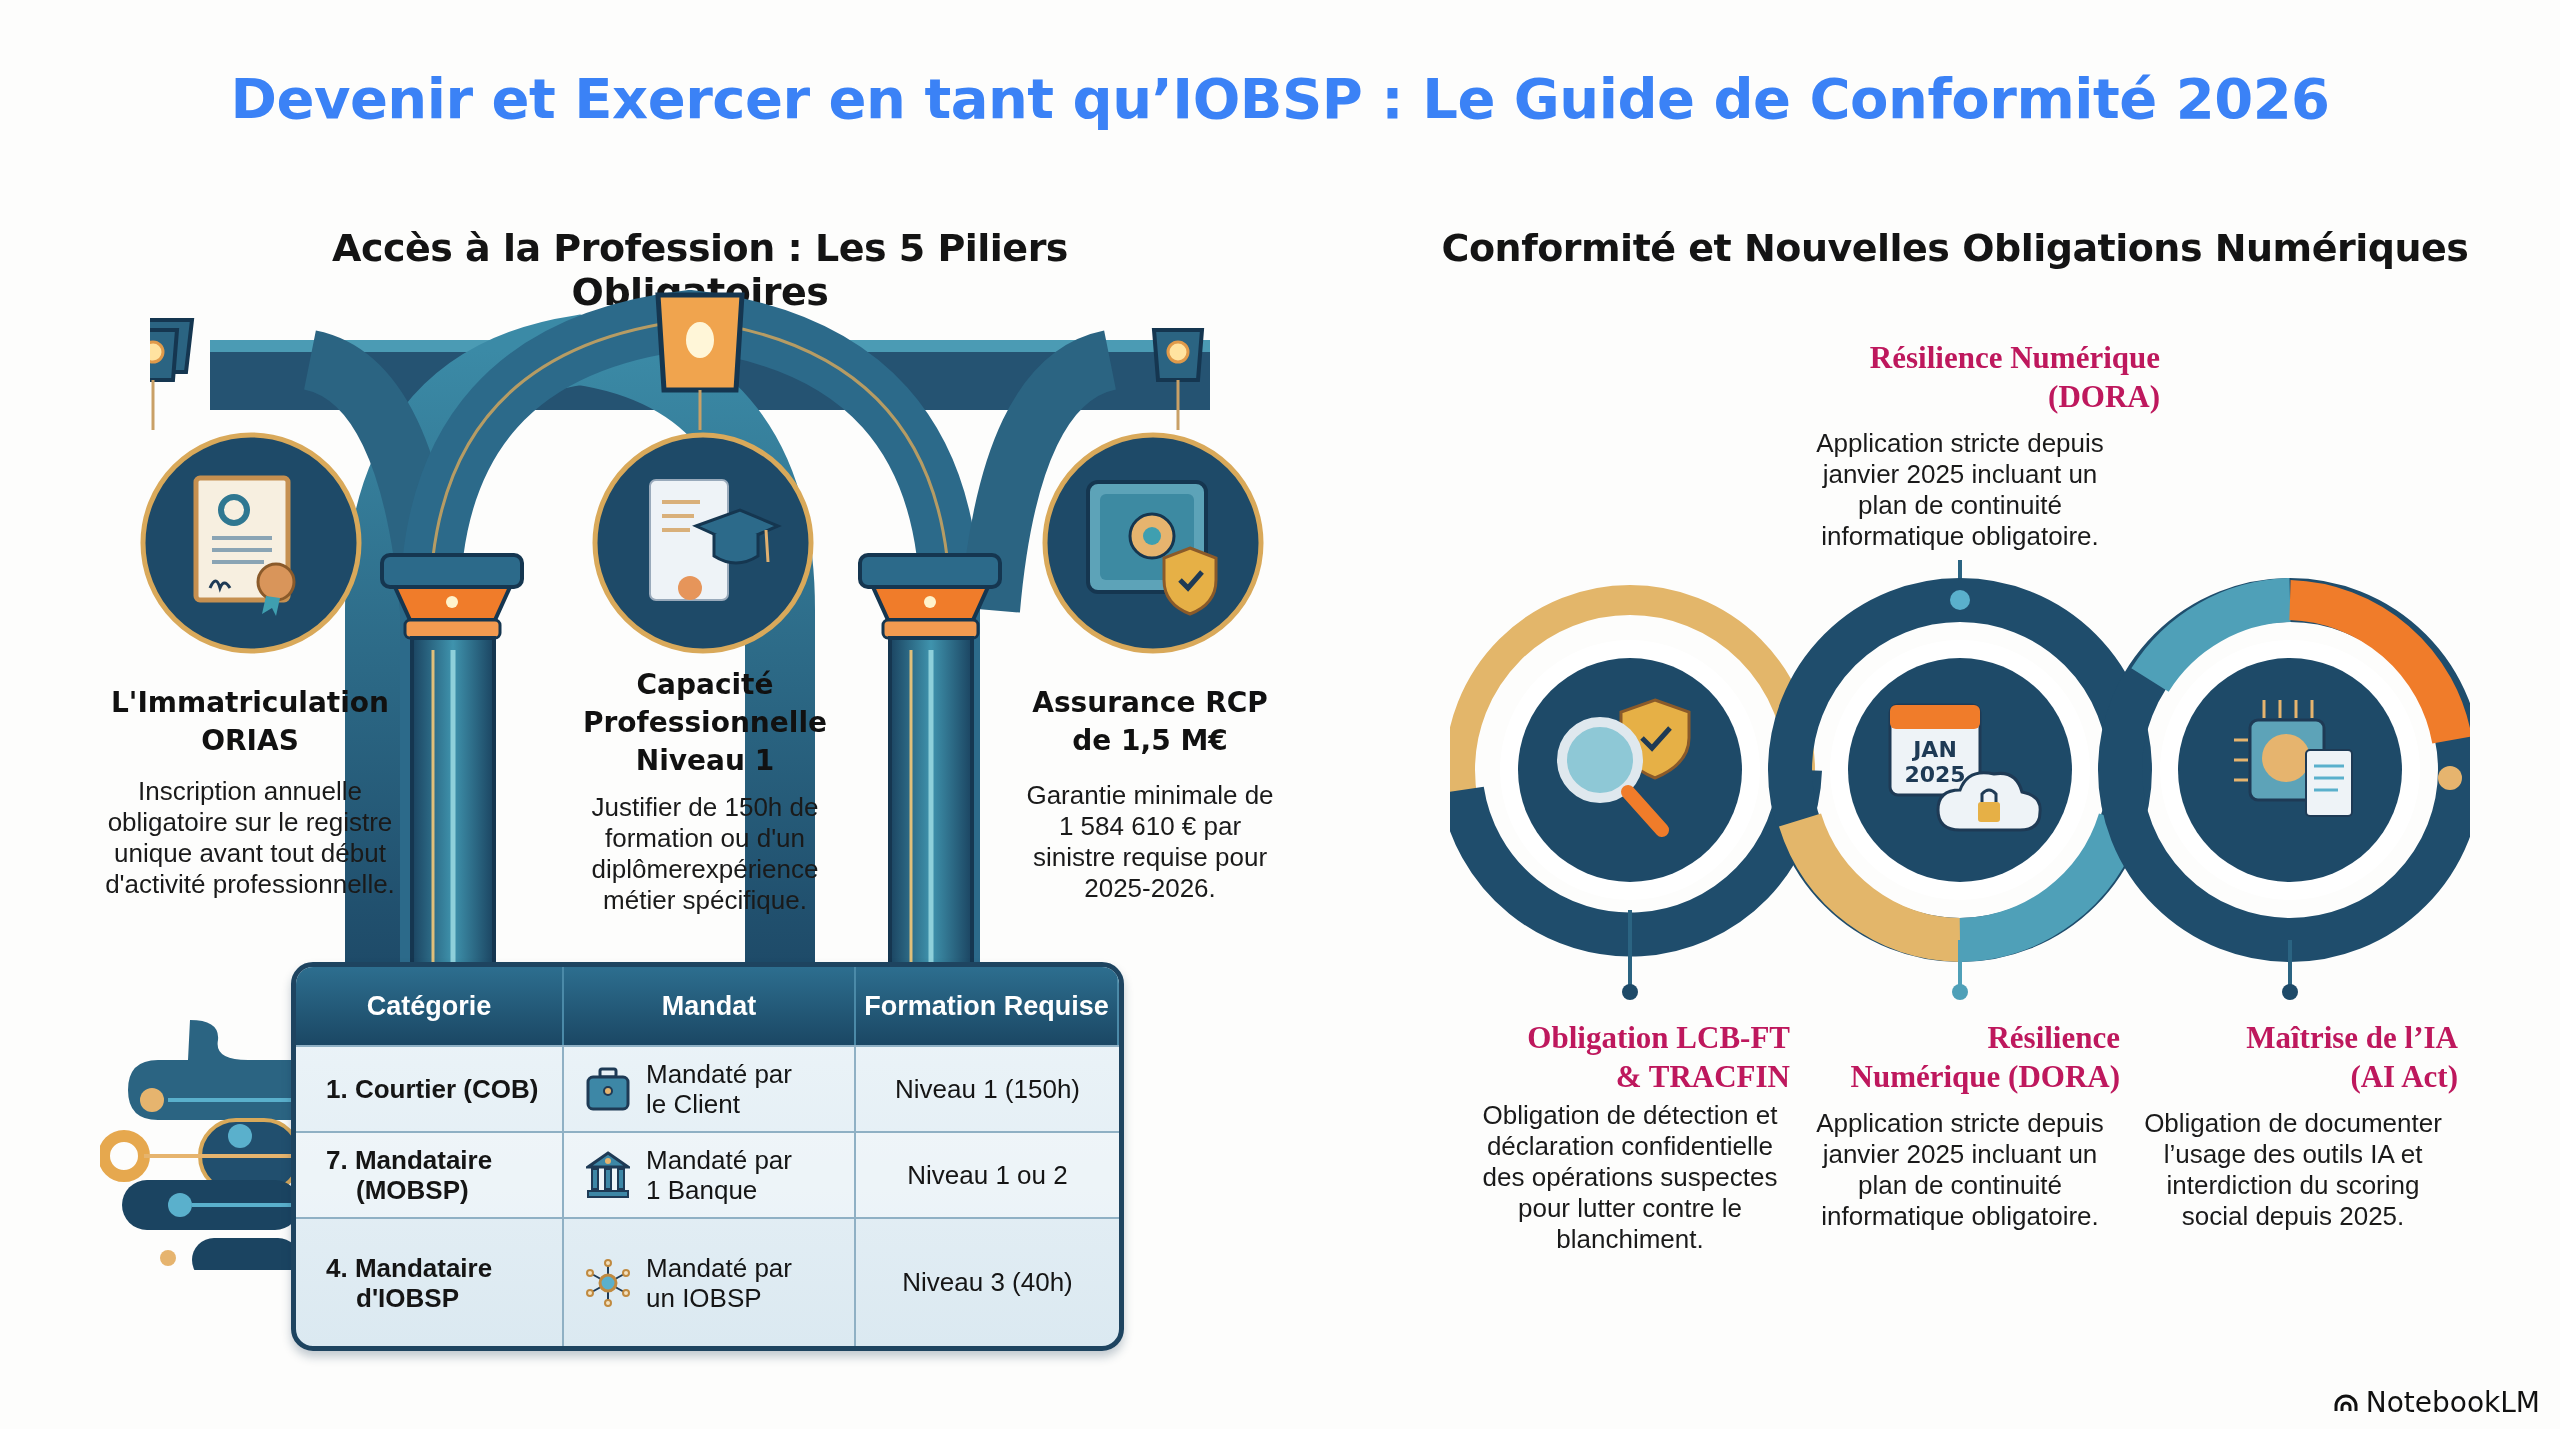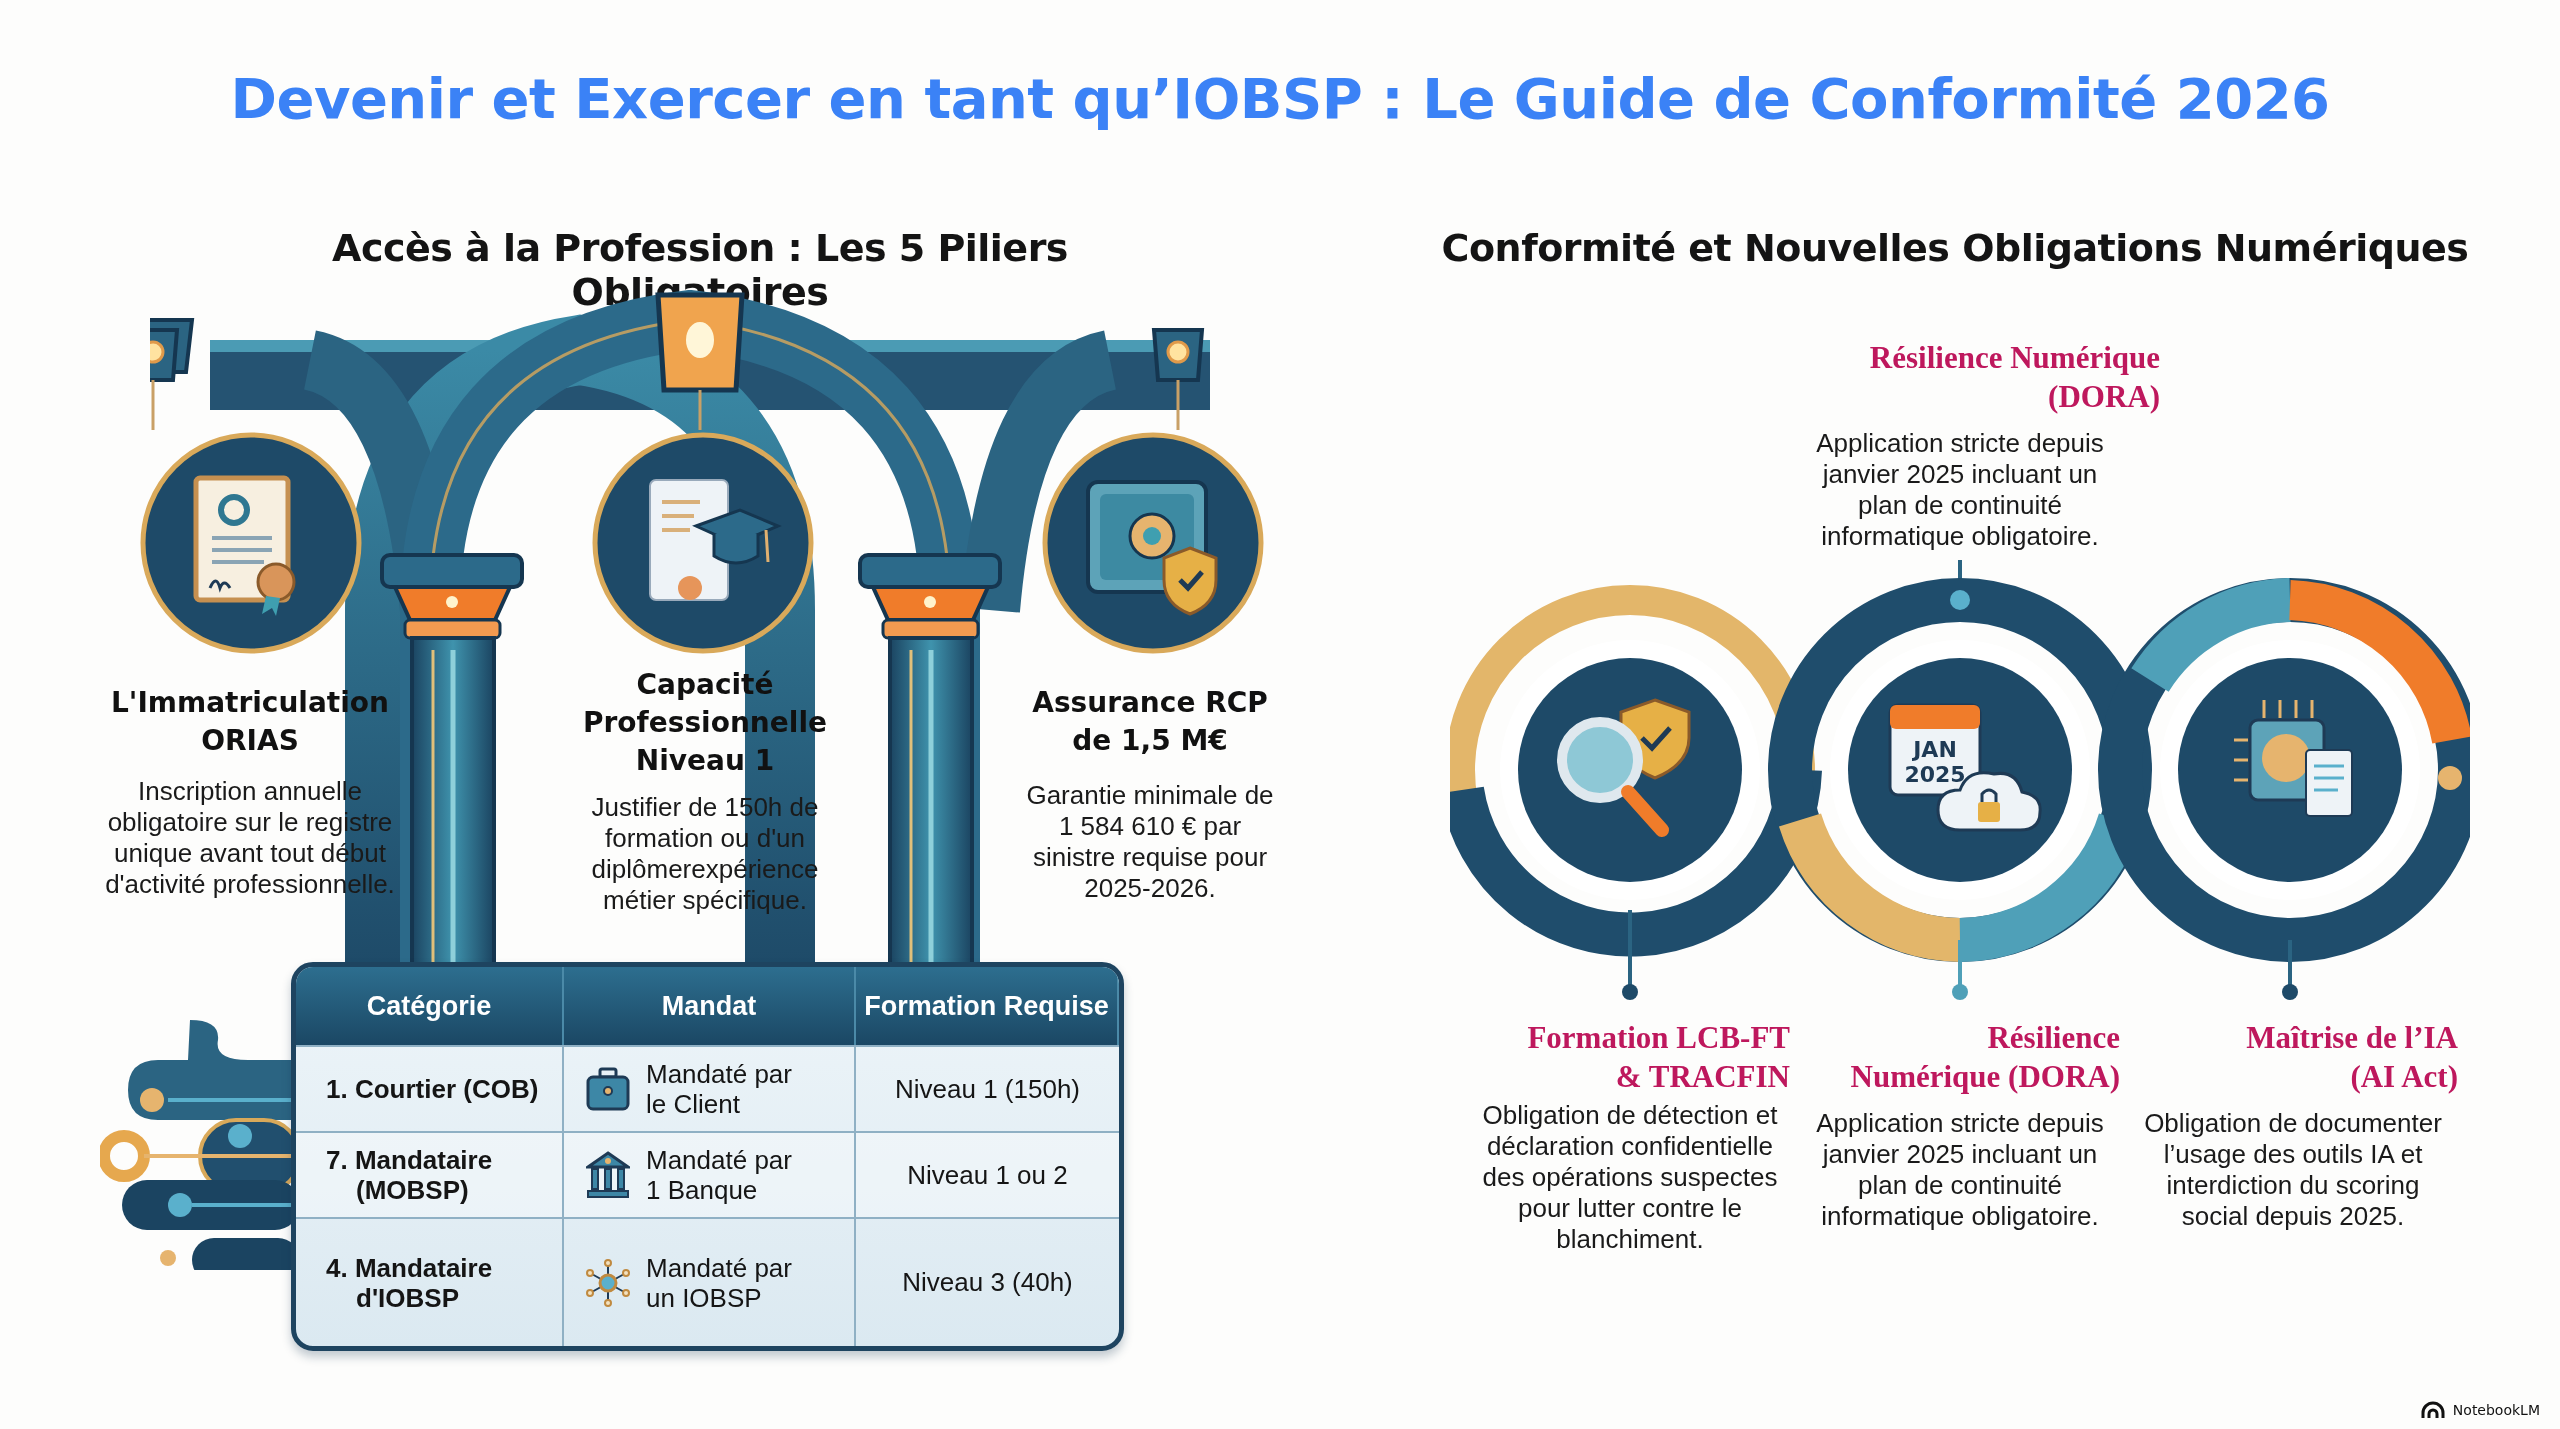--- a/index.html
+++ b/index.html
@@ -16,21 +16,21 @@
   
   .tbl { left: 291px; top: 962px; width: 833px; height: 389px; border: 5px solid #1e4460; border-radius: 22px; overflow: hidden; background: linear-gradient(#eef5f9, #dbe9f1); box-shadow: 0 6px 10px rgba(20,50,80,0.25); }
   .tbl-grid { display: grid; grid-template-columns: 268px 292px 1fr; grid-template-rows: 78px 86px 86px 1fr; width: 100%; height: 100%; }
   .th { background: linear-gradient(#2d6e8f, #1b4764); color: #fff; font-weight: bold; font-size: 27px; display: flex; align-items: center; justify-content: center; border-right: 2px solid #4b8aa8; font-family: "Liberation Sans", sans-serif; }
   .th:last-child { border-right: none; }
   .td { display: flex; align-items: center; border-right: 2px solid #8fb0c4; border-top: 2px solid #8fb0c4; font-size: 26px; color: #151515; }
   .td.cat { font-weight: bold; padding-left: 30px; line-height: 30px; }
   .td.mand { padding-left: 22px; gap: 16px; line-height: 30px; }
   .td.form { justify-content: center; border-right: none; }
   .td.odd { background: rgba(255,255,255,0.35); }
-  .credit { right: 20px; bottom: 10px; font-family: "DejaVu Sans", sans-serif; font-size: 14px; color: #111; display: flex; align-items: center; gap: 8px; }
+  .credit { right: 20px; bottom: 10px; font-family: "DejaVu Sans", sans-serif; font-size: 28px; color: #111; display: flex; align-items: center; gap: 8px; }
 </style>
 </head>
 <body>
 
 <div class="abs main-title">Devenir et Exercer en tant qu’IOBSP : Le Guide de Conformité 2026</div>
 
 <div class="abs sec-title" style="left:200px;width:1000px;">Accès à la Profession : Les 5 Piliers Obligatoires</div>
 
 <svg class="abs" style="left:150px;top:290px;" width="1110" height="680">
   <defs>
@@ -331,21 +331,21 @@
         <line x1="862" y1="140" x2="862" y2="158"></line>
         <line x1="784" y1="180" x2="798" y2="180"></line>
         <line x1="784" y1="200" x2="798" y2="200"></line>
         <line x1="784" y1="220" x2="798" y2="220"></line>
       </g>
   </g>
 </svg>
 
 <div class="abs" style="left:1470px;top:1018px;width:320px;">
   <div class="card-head">
-      <div>Formation LCB-FT</div>
+      <div>Obligation LCB-FT</div>
       <div>&amp; TRACFIN</div>
     </div>
   <div class="card-desc" style="margin-top:4px;">
       <div>Obligation de détection et</div>
       <div>déclaration confidentielle</div>
       <div>des opérations suspectes</div>
       <div>pour lutter contre le</div>
       <div>blanchiment.</div>
     </div>
 </div>

